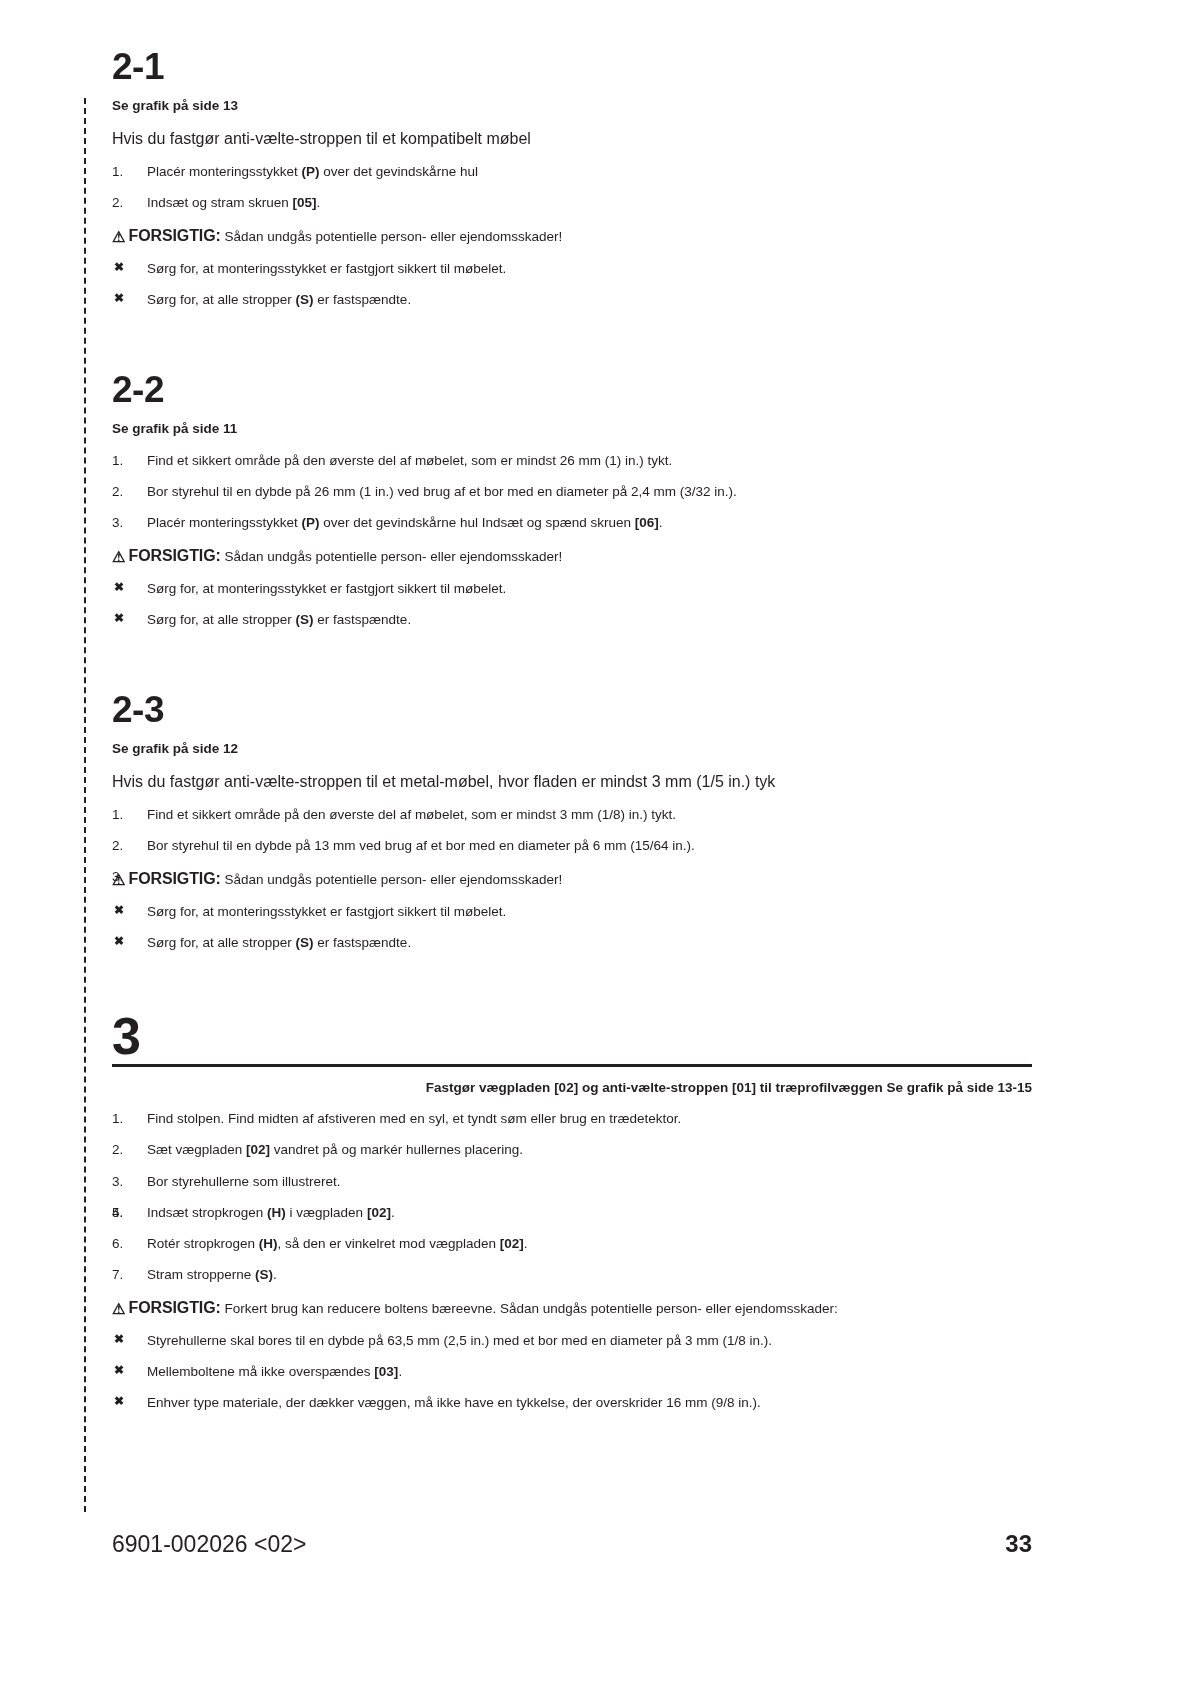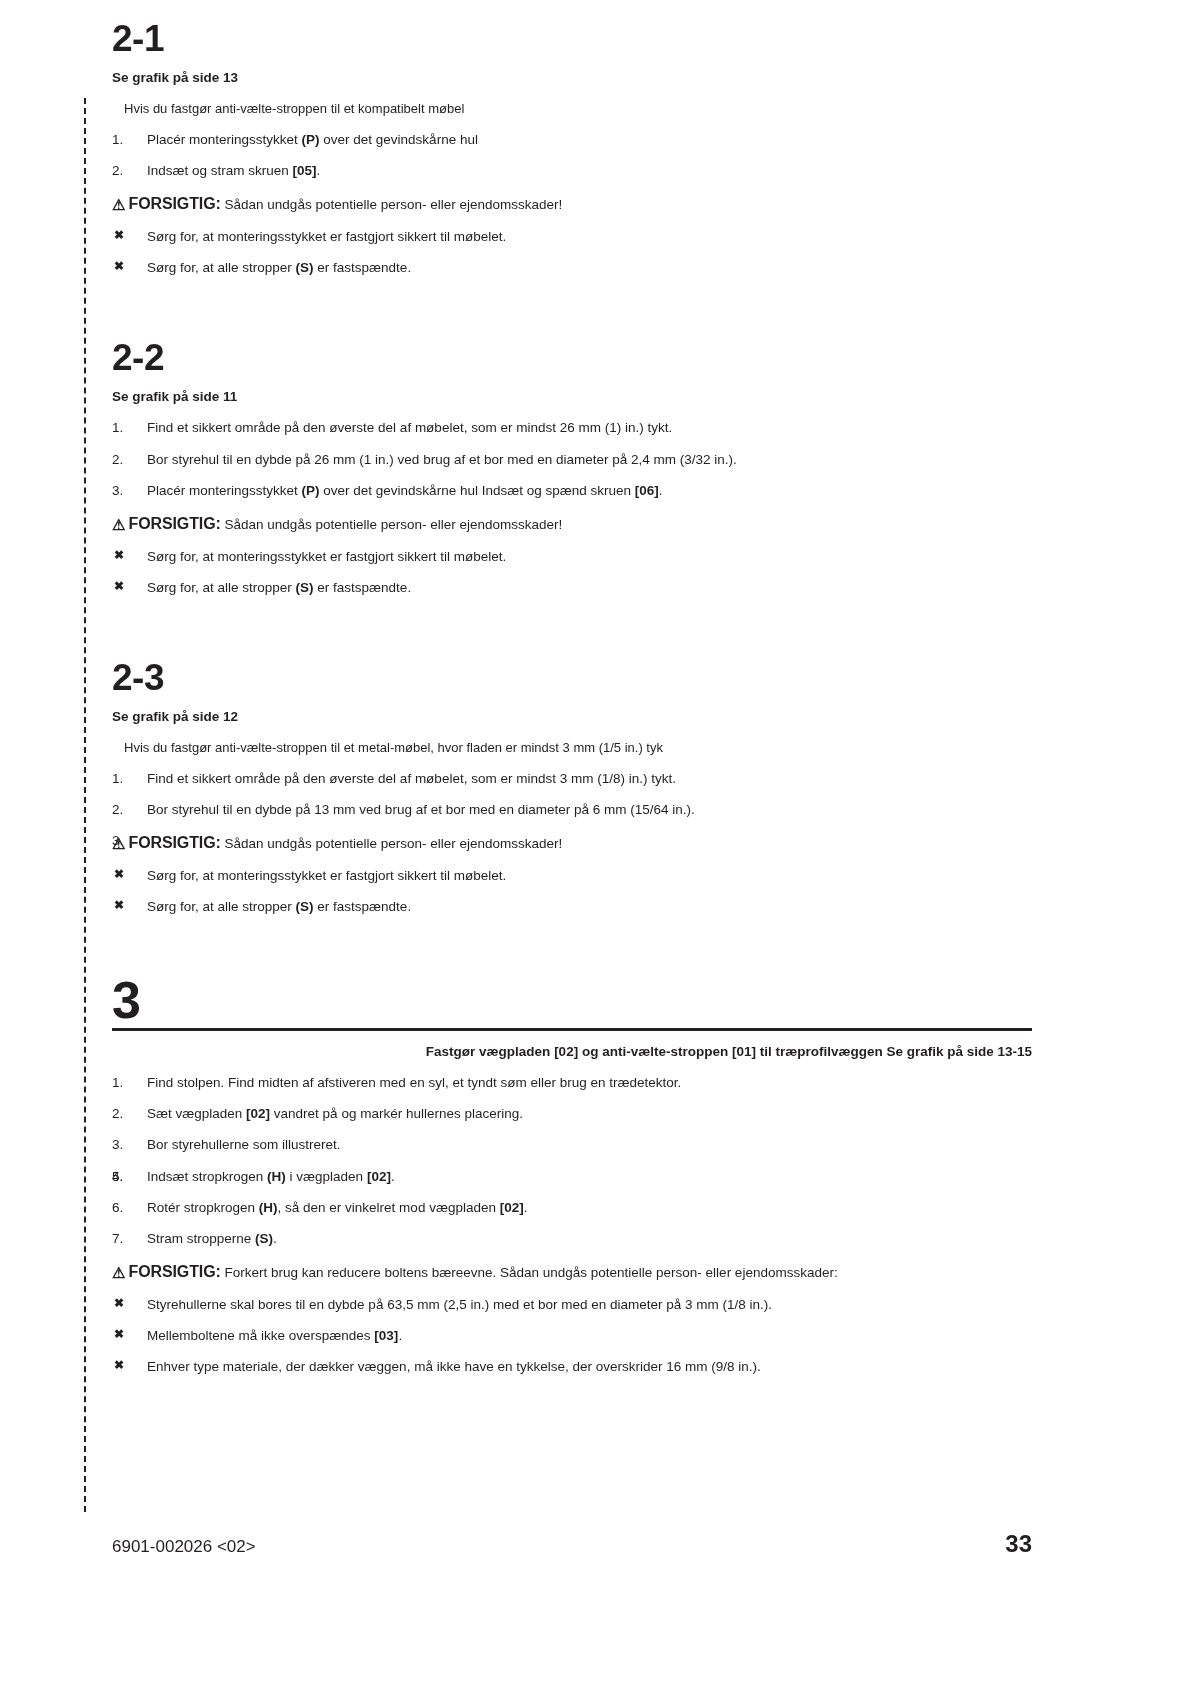--- a/index.html
+++ b/index.html
@@ -54,22 +54,22 @@
     width: 920px;
   }
 
   .subhead {
     font-size: 13.5px;
     font-weight: 700;
     margin: 12px 0 0 0;
     line-height: 1.35;
   }
   .lede {
-    font-size: 13px;
-    margin: 13px 0 0 12px;
+    font-size: 16px;
+    margin: 13px 0 0 0;
     line-height: 1.35;
   }
 
   
   ol.steps, ul.bullets {
     list-style: none;
     margin: 0;
     padding: 0;
   }
   ol.steps li, ul.bullets li {
@@ -128,31 +128,31 @@
     position: absolute;
     left: 112px;
     right: 0;
     bottom: 0;
     top: 1530px;
     width: 920px;
     display: flex;
     align-items: baseline;
     justify-content: space-between;
   }
-  .footer-code { font-size: 17px; color: #231f20; }
+  .footer-code { font-size: 23px; color: #231f20; }
   .footer-page { font-size: 24px; font-weight: 700; color: #231f20; }
 </style>
 </head>
 <body>
 
 <div class="trim-mark"></div>
 
 <div class="page">
 
-  <div class="sec-block" style="padding-top:20px;">
+  <div class="sec-block" style="padding-top:48px;">
     <div class="sec-num">2-1</div>
     <div class="subhead">Se grafik på side 13</div>
     <div class="lede">Hvis du fastgør anti-vælte-stroppen til et kompatibelt møbel</div>
     <ol class="steps">
       <li>
         <span class="marker">1.</span>
         <span>Placér monteringsstykket <b>(P)</b> over det gevindskårne hul</span>
       </li>
       <li>
         <span class="marker">2.</span>

